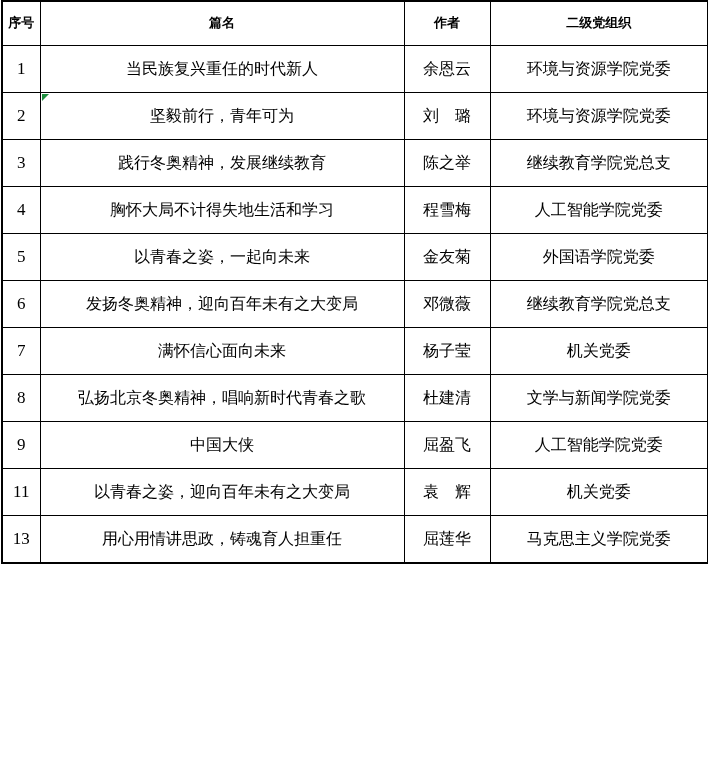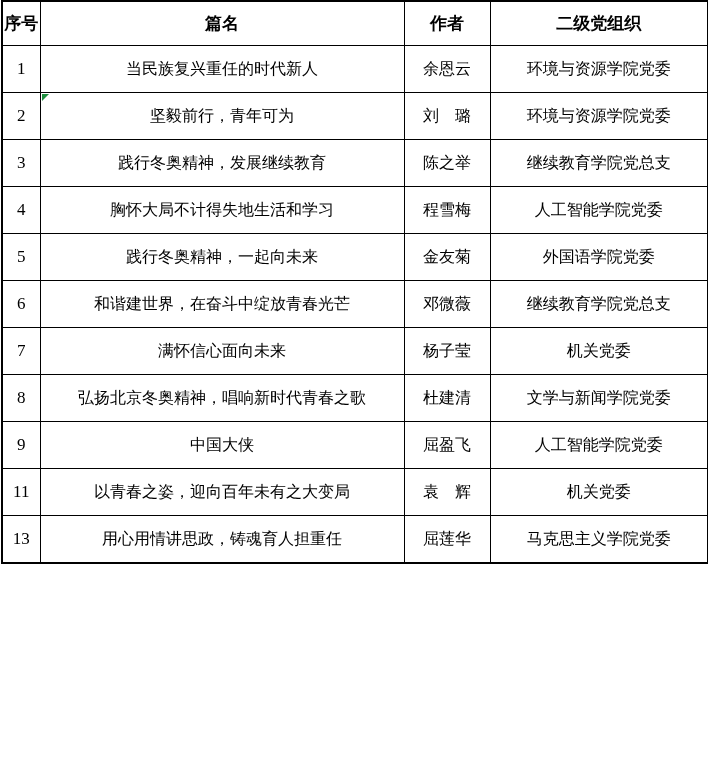--- a/index.html
+++ b/index.html
@@ -19,21 +19,21 @@
   }
   .doc-table th, .doc-table td {
     border: 1px solid #000;
     text-align: center;
     vertical-align: middle;
     overflow: hidden;
     padding: 0 1px;
     line-height: 1.25;
   }
   .doc-table th {
-    font-size: 17px;
+    font-size: 13px;
     font-weight: bold;
     height: 43px;
   }
   .doc-table td {
     font-size: 16px;
     height: 46px;
   }
   td.num-cell {
     font-family: "Liberation Serif", serif;
     font-size: 17px;
@@ -87,27 +87,27 @@
     <td class="org-cell">继续教育学院党总支</td>
   </tr>
       <tr>
     <td class="num-cell">4</td>
     <td class="title-cell">胸怀大局不计得失地生活和学习</td>
     <td class="author-cell">程雪梅</td>
     <td class="org-cell">人工智能学院党委</td>
   </tr>
       <tr>
     <td class="num-cell">5</td>
-    <td class="title-cell">践行冬奥精神，一起向未来</td>
+    <td class="title-cell">以青春之姿，一起向未来</td>
     <td class="author-cell">金友菊</td>
     <td class="org-cell">外国语学院党委</td>
   </tr>
       <tr>
     <td class="num-cell">6</td>
-    <td class="title-cell">和谐建世界，在奋斗中绽放青春光芒</td>
+    <td class="title-cell">发扬冬奥精神，迎向百年未有之大变局</td>
     <td class="author-cell">邓微薇</td>
     <td class="org-cell">继续教育学院党总支</td>
   </tr>
       <tr>
     <td class="num-cell">7</td>
     <td class="title-cell">满怀信心面向未来</td>
     <td class="author-cell">杨子莹</td>
     <td class="org-cell">机关党委</td>
   </tr>
       <tr>

